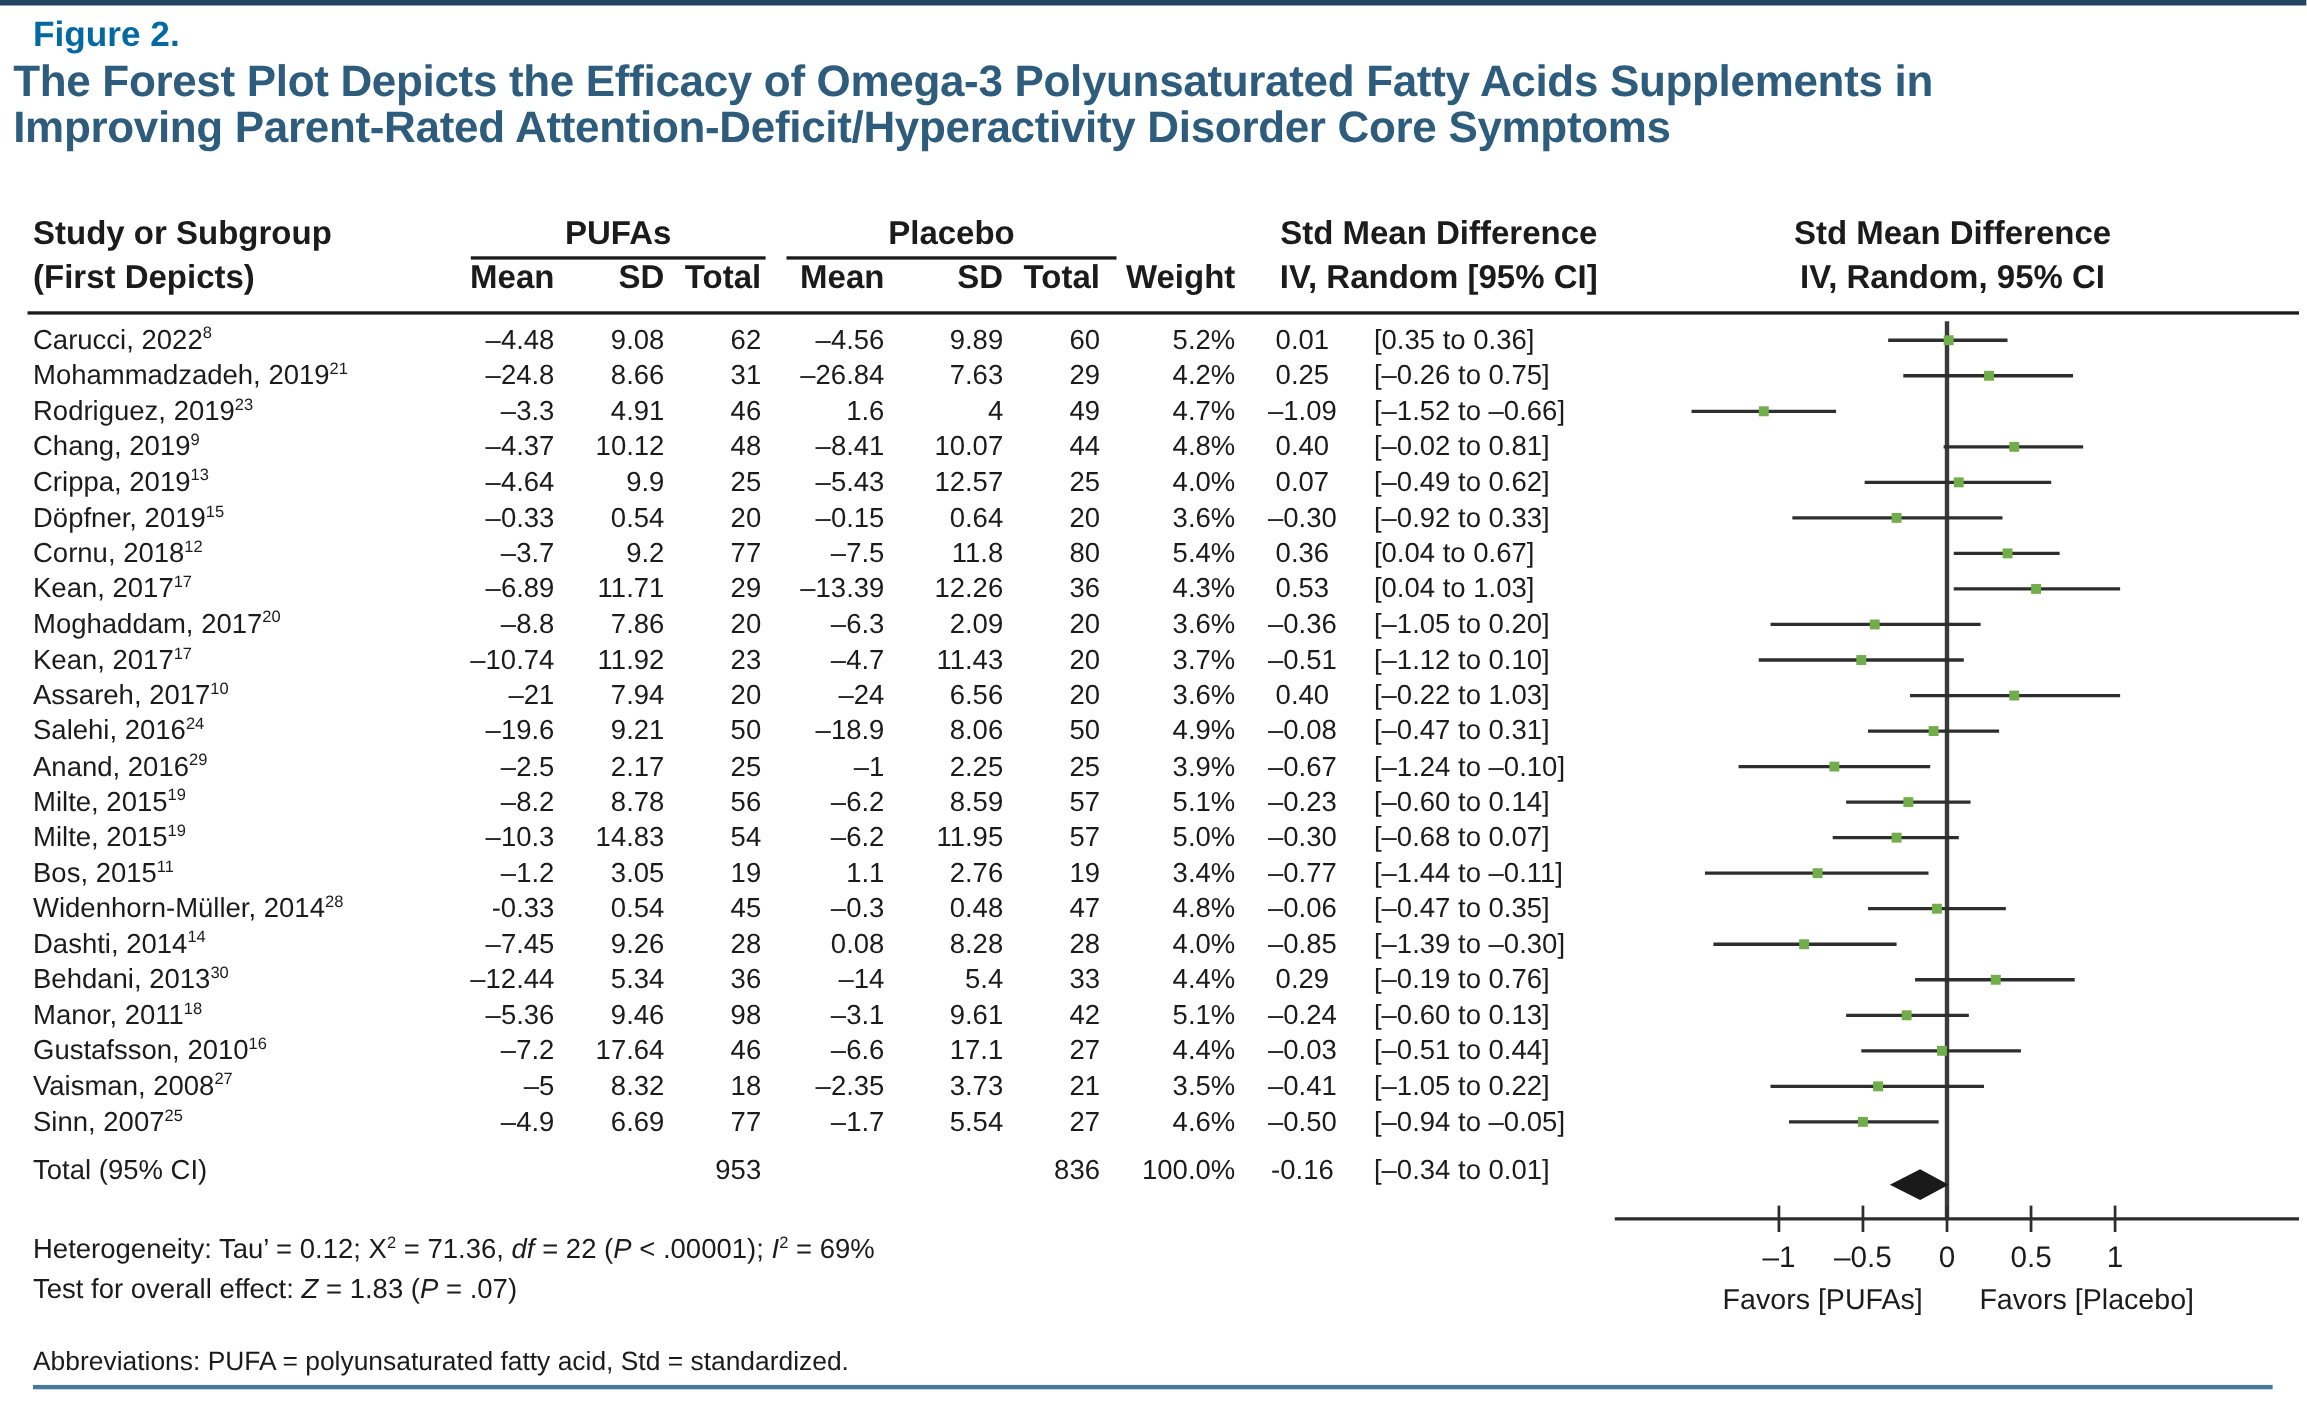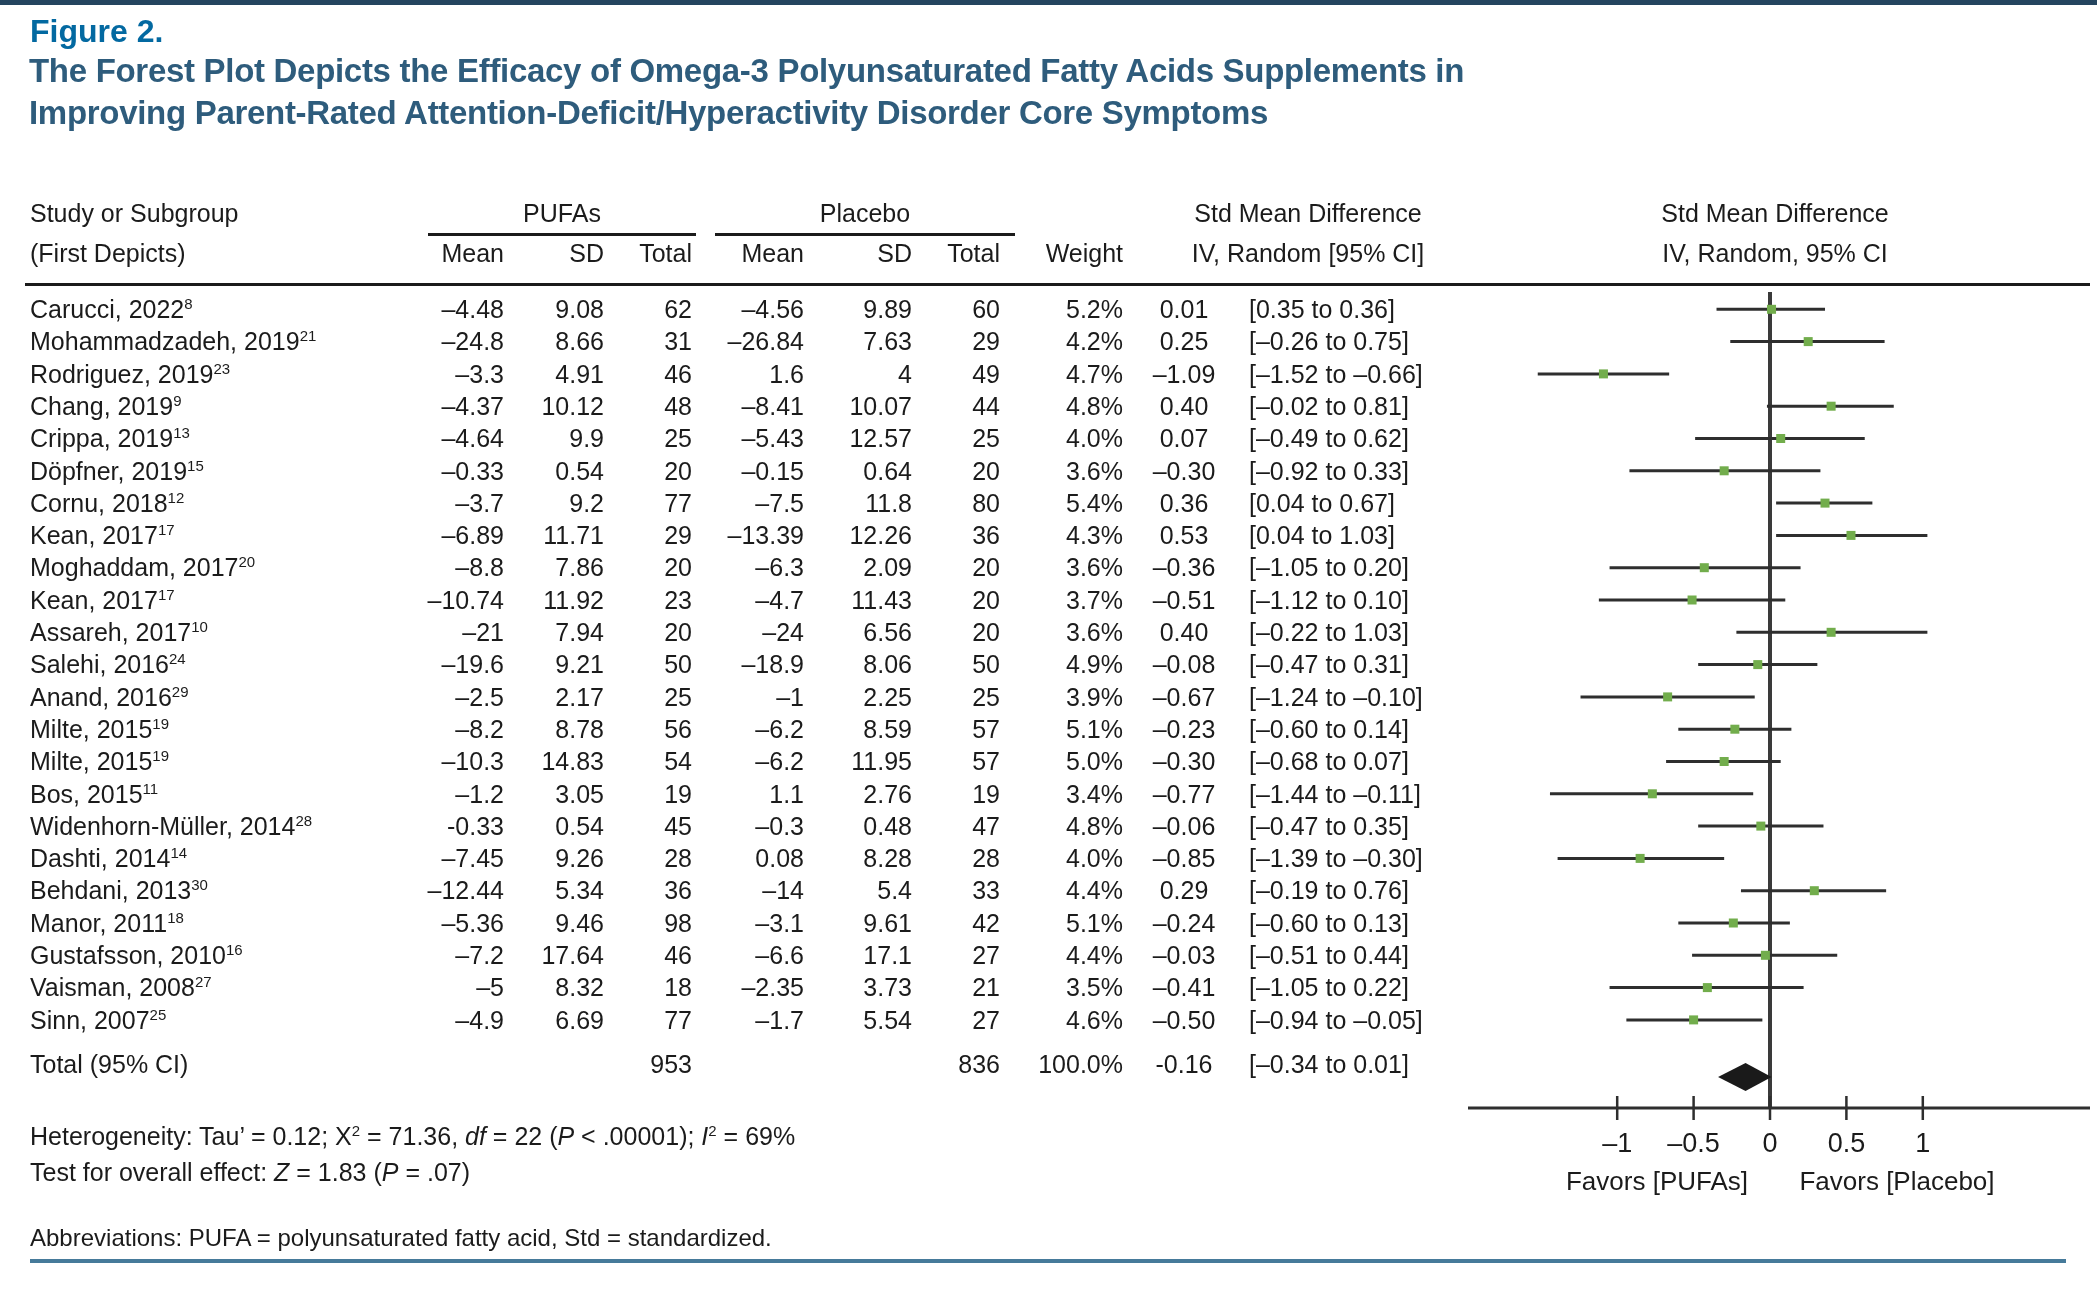--- a/index.html
+++ b/index.html
@@ -1,23 +1,23 @@
 <!DOCTYPE html>
 <html><head>
 <meta charset="utf-8">
 <style>
   html,body{margin:0;padding:0;background:#ffffff;}
   .fig{position:relative;width:2097px;height:1292px;background:#ffffff;
        font-family:"Liberation Sans",sans-serif;color:#1b1b1b;overflow:hidden;}
   .abs{position:absolute;white-space:nowrap;}
   .top-rule{position:absolute;left:0;top:0;width:2097px;height:5px;background:#24455f;}
   .fig-label{left:30px;top:13px;font-size:32px;font-weight:bold;color:#0369a1;}
-  .title{left:29px;font-size:33px;font-weight:bold;color:#2e5c7c;letter-spacing:-0.3px;}
+  .title{left:12px;font-size:40px;font-weight:bold;color:#2e5c7c;letter-spacing:-0.3px;}
   .t1{top:52px;} .t2{top:94px;}
-  .hd{font-weight:normal;font-size:25px;line-height:30px;}
+  .hd{font-weight:bold;font-size:30px;line-height:30px;}
   .ctr{text-align:center;}
   .grp-rule{position:absolute;top:233px;height:3px;background:#1b1b1b;}
   .header-rule{position:absolute;left:25px;top:283px;width:2065px;height:3px;background:#1b1b1b;}
   .hrow{position:absolute;left:0;right:0;height:32px;}
   .row{position:absolute;left:0;right:0;height:33px;line-height:33px;font-size:25px;white-space:nowrap;}
   .cell{position:absolute;top:0;height:33px;}
   .c-study{left:30px;width:390px;text-align:left;}
   .c-m1{left:408px;width:96px;text-align:right;}
   .c-sd1{left:512px;width:92px;text-align:right;}
   .c-t1{left:612px;width:80px;text-align:right;}

